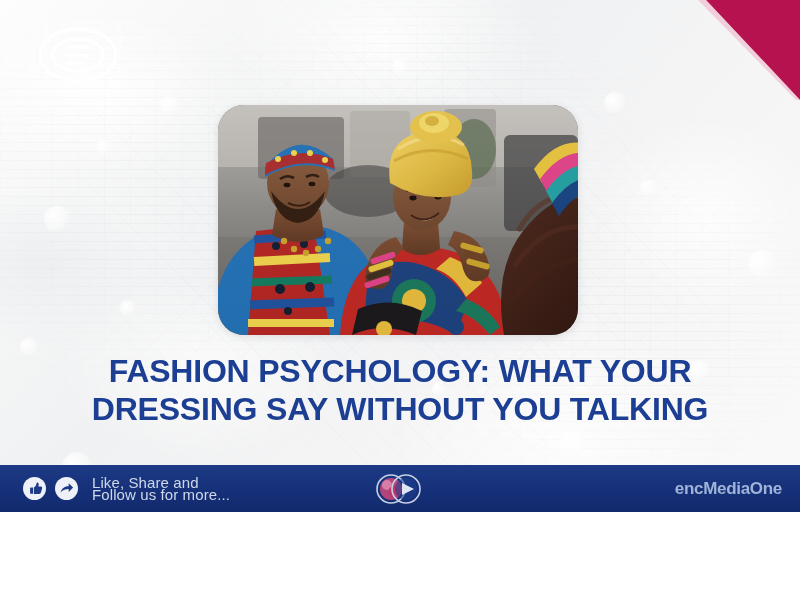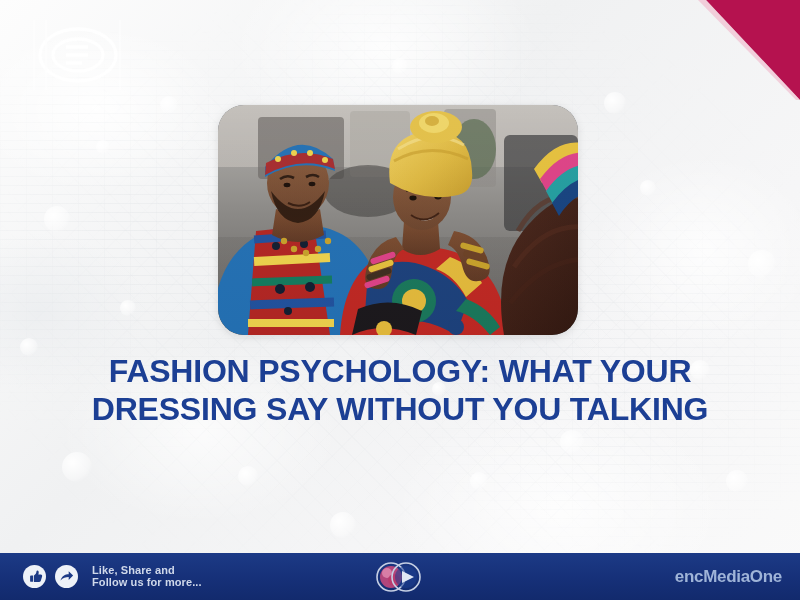--- a/index.html
+++ b/index.html
@@ -10,21 +10,21 @@
     width: 800px;
     height: 600px;
     overflow: hidden;
     font-family: "Liberation Sans", sans-serif;
     background: #ffffff;
   }
 
   .slide {
     position: relative;
     width: 800px;
-    height: 600px;
+    height: 512px;
     overflow: hidden;
     background: #f2f3f4;
   }
 
   
   .bg-base {
     position: absolute;
     inset: 0;
     background:
       linear-gradient(135deg, #fdfdfd 0%, #f0f1f2 40%, #f6f6f7 70%, #fafafa 100%);
@@ -148,23 +148,23 @@
   }
   .social-icon {
     width: 25px;
     height: 25px;
     flex: 0 0 auto;
   }
   .footer-cta {
     margin-left: 6px;
     color: #cfd8ea;
     font-family: "Liberation Sans", sans-serif;
-    font-size: 11px;
+    font-size: 15px;
     line-height: 11.5px;
-    font-weight: bold;
+    font-weight: normal;
     letter-spacing: 0.1px;
     white-space: pre-line;
   }
   .footer-center {
     position: absolute;
     left: 50%;
     transform: translateX(-50%);
     width: 62px;
     height: 38px;
   }

